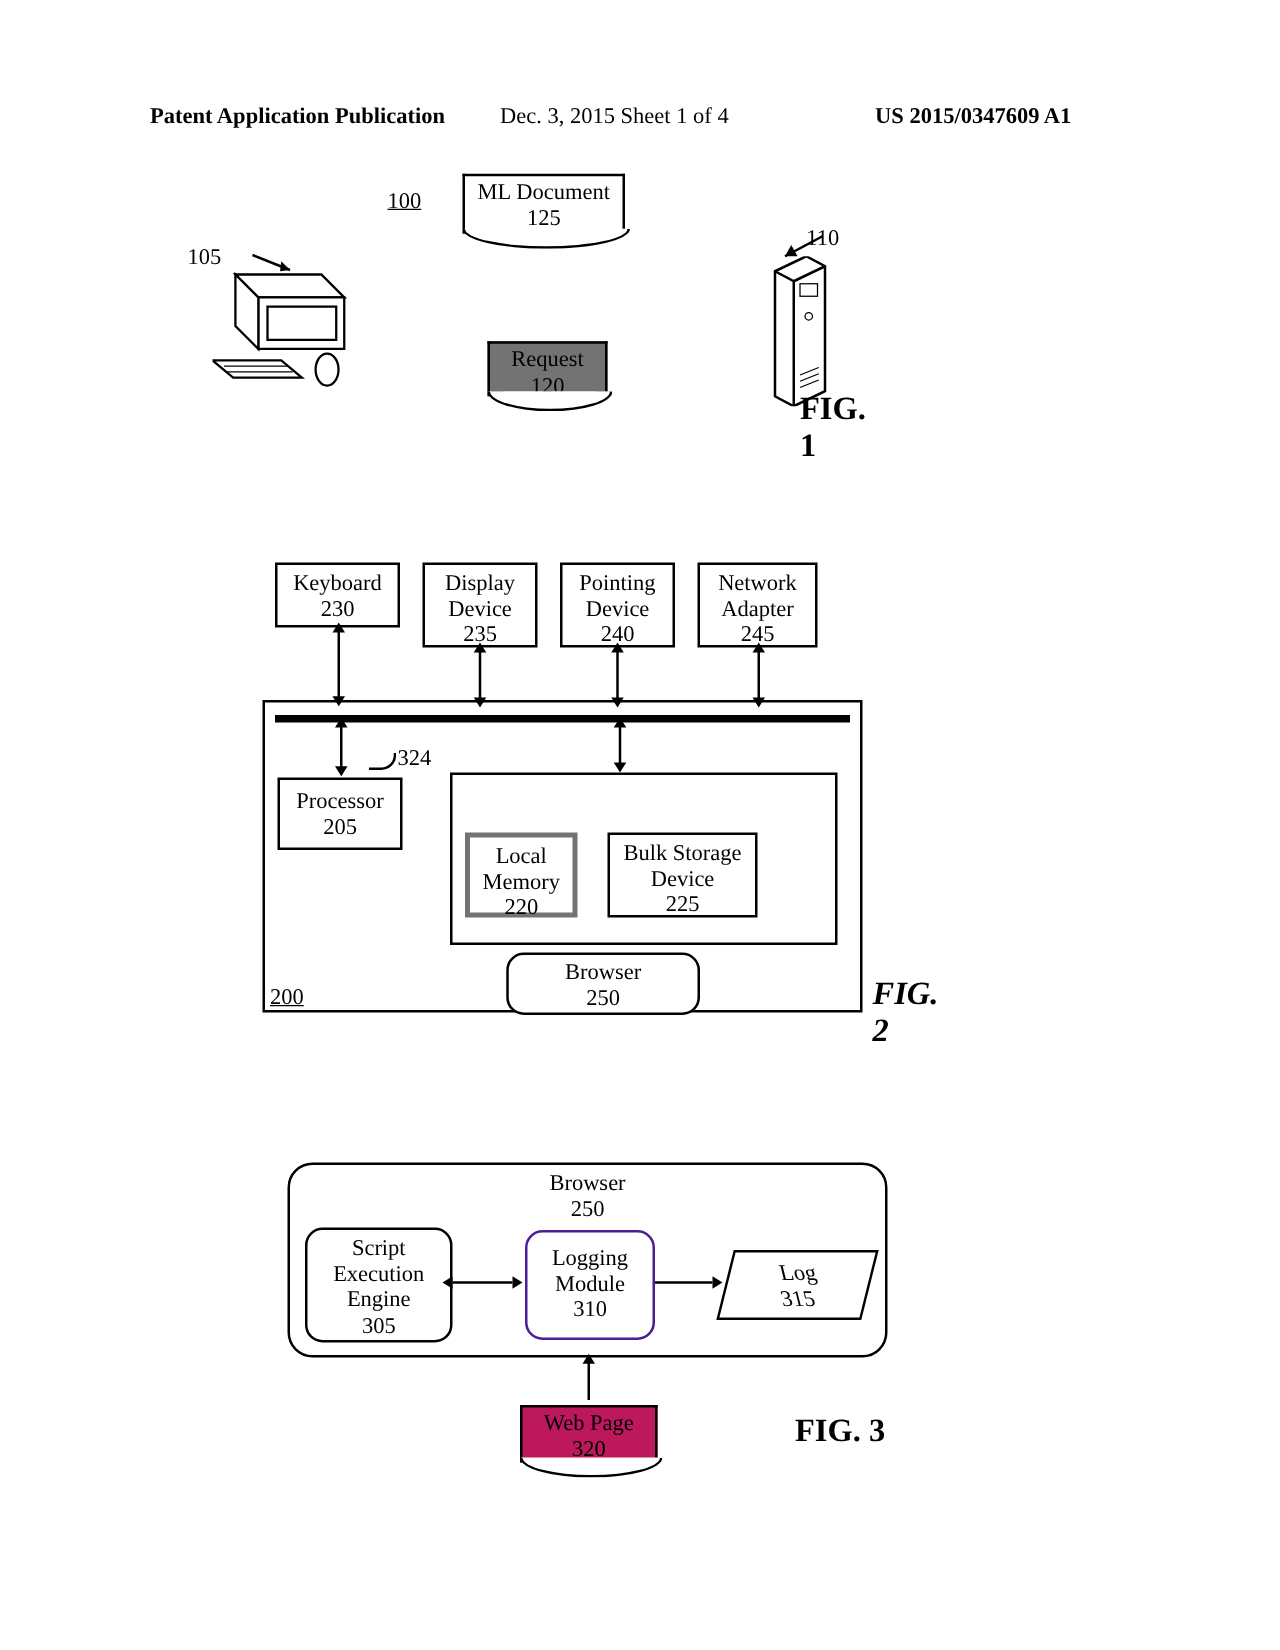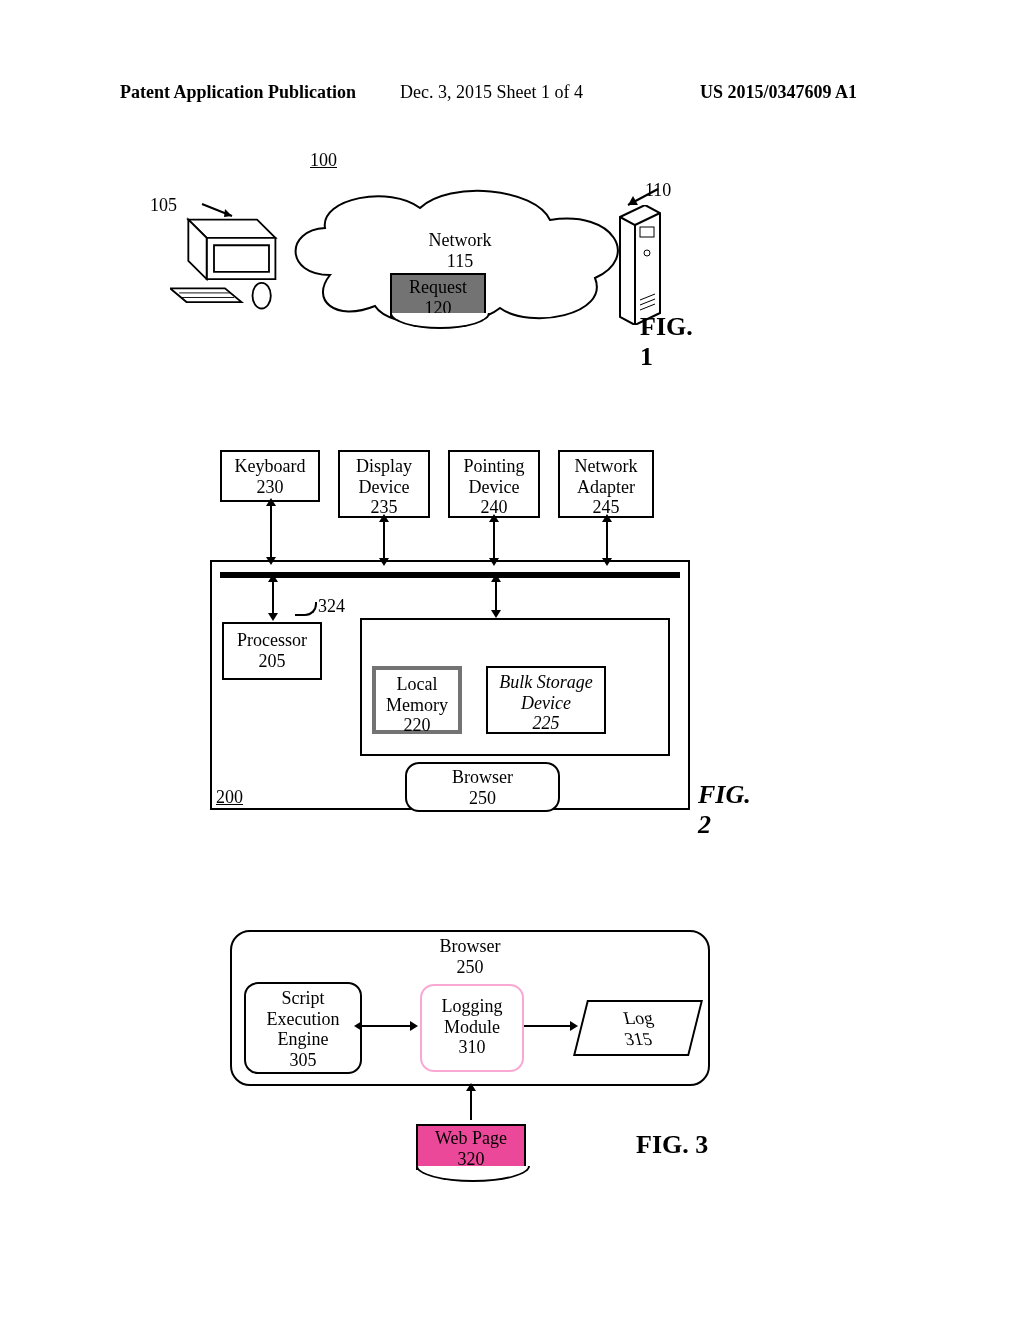--- a/index.html
+++ b/index.html
@@ -169,21 +169,20 @@
     padding-top:4px;
   }
   .bulk {
     position:absolute;
     left:124px; top:46px;
     width:120px; height:68px;
     border:2px solid #000;
     text-align:center;
     line-height:1.15;
     padding-top:4px;
-    font-style:italic;
   }
   .browser-box {
     position:absolute;
     left:195px; top:312px;
     width:155px; height:50px;
     border:2px solid #000;
     border-radius:14px;
     text-align:center;
     line-height:1.15;
     padding-top:3px;
@@ -240,21 +239,21 @@
     border:2px solid #000;
     border-radius:14px;
     text-align:center;
     line-height:1.15;
     padding-top:4px;
   }
   .logmod-box {
     position:absolute;
     left:188px; top:52px;
     width:104px; height:88px;
-    border:2px solid #f9a8d4;
+    border:2px solid #4c1d95;
     border-radius:14px;
     text-align:center;
     line-height:1.15;
     padding-top:10px;
   }
   .log-shape {
     position:absolute;
     left:348px; top:68px;
     width:116px; height:56px;
     transform: skewX(-14deg);
@@ -267,21 +266,21 @@
   .log-shape span { display:inline-block; transform: skewX(14deg); }
   .webpage-doc {
     position:absolute;
     left:186px; top:194px;
     width:110px; height:46px;
     border:2px solid #000;
     border-bottom:none;
     text-align:center;
     line-height:1.15;
     padding-top:2px;
-    background:#ec4899;
+    background:#be185d;
   }
   .webpage-doc::after {
     content:"";
     position:absolute;
     left:-2px; bottom:-12px;
     width:110px; height:14px;
     border:2px solid #000; border-top:none;
     border-radius:0 0 50% 50% / 0 0 100% 100%;
     background:#fff;
   }
@@ -301,36 +300,20 @@
 <body>
 <div class="page">
 
 <div class="hdr hdr-left">Patent Application Publication</div>
 <div class="hdr hdr-mid">Dec. 3, 2015   Sheet 1 of 4</div>
 <div class="hdr hdr-right">US 2015/0347609 A1</div>
 
 <div class="fig1">
   <div class="lbl100">100</div>
 
-  <div class="cloud">
-    <svg viewBox="0 0 360 150">
-      <path d="M50,95
-               C5,95 5,50 45,48
-               C40,18 110,5 140,28
-               C170,0 255,8 270,40
-               C335,30 360,78 315,98
-               C330,135 250,150 220,128
-               C190,152 110,150 95,126
-               C55,142 30,120 50,95 Z" fill="none" stroke="#000" stroke-width="2"></path>
-    </svg>
-    <div class="cloud-label">
-      <span>Network</span><br>
-      <span>115</span>
-    </div>
-  </div>
 
   <div class="computer">
     <svg viewBox="0 0 120 110">
       <polygon points="20,5 95,5 115,25 40,25" fill="#fff" stroke="#000" stroke-width="2"></polygon>
       <polygon points="40,25 115,25 115,70 40,70" fill="#fff" stroke="#000" stroke-width="2"></polygon>
       <polygon points="20,5 40,25 40,70 20,50" fill="#fff" stroke="#000" stroke-width="2"></polygon>
       <polygon points="48,33 108,33 108,62 48,62" fill="#fff" stroke="#000" stroke-width="2"></polygon>
       <polygon points="0,80 60,80 78,95 18,95" fill="#fff" stroke="#000" stroke-width="2"></polygon>
       <line x1="10" y1="85" x2="66" y2="85" stroke="#000" stroke-width="1"></line>
       <line x1="12" y1="90" x2="70" y2="90" stroke="#000" stroke-width="1"></line>
@@ -354,20 +337,24 @@
       <line x1="25" y1="100" x2="40" y2="94" stroke="#000"></line>
       <line x1="25" y1="105" x2="40" y2="99" stroke="#000"></line>
     </svg>
   </div>
   <div class="lbl110">110</div>
   <svg class="arrow110" viewBox="0 0 40 22">
         <line x1="38" y1="2" x2="8" y2="18" stroke="#000" stroke-width="2"></line>
         <polygon points="8,18 18,18 13,9" fill="#000"></polygon>
       </svg>
 
+  <div class="doc-ml">
+    <span>ML Document</span><br>
+    <span>125</span>
+  </div>
 
   <div class="doc-req">
     <span>Request</span><br>
     <span>120</span>
   </div>
 
   <div class="fig1-title">FIG. 1</div>
 </div>
 
 <div class="fig2">

